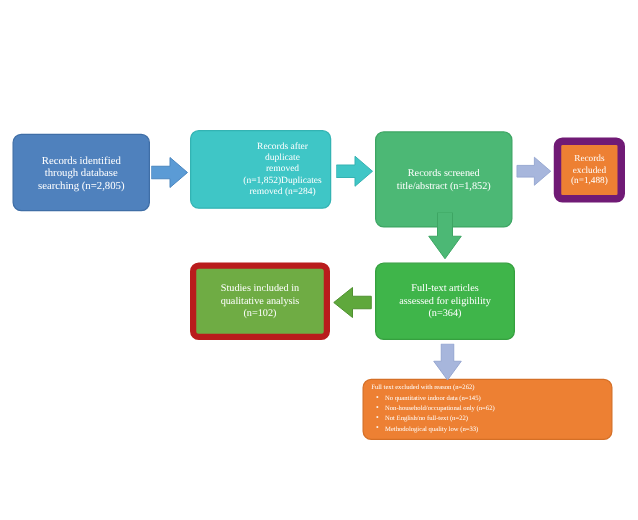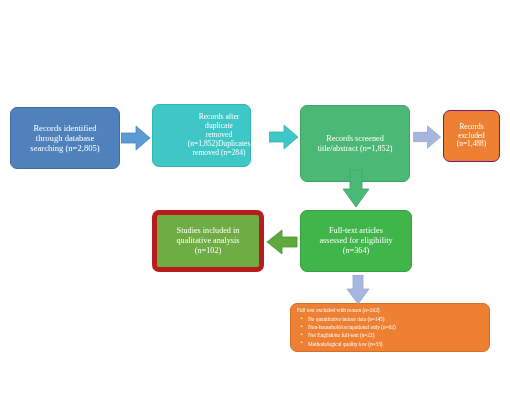--- a/index.html
+++ b/index.html
@@ -33,36 +33,36 @@
   }
 
   
   #box-records-identified {
     left: 10px;  top: 107px;  width: 110px; height: 62px;
     background: #4F81BD;
     border: 1px solid #3f6ea6;
     font-size: 8.6px;
   }
   #box-records-after-duplicates {
-    left: 152px; top: 104px;  width: 99px; height: 63px;
+    left: 152px; top: 104px;  width: 113px; height: 63px;
     background: #3FC6C6;
     border: 1px solid #33b3b3;
     font-size: 7.6px;
     padding-left: 40px;
   }
   #box-records-screened {
     left: 300px; top: 105px;  width: 110px; height: 77px;
     background: #4CB875;
     border: 1px solid #3da563;
     font-size: 8.2px;
   }
   #box-records-excluded {
     left: 443px; top: 110px;  width: 57px;  height: 52px;
     background: #ED8033;
-    border: 1px solid #701a75;
+    border: 6px solid #701a75;
     font-size: 7.4px;
   }
 
   
   #box-studies-included {
     left: 152px; top: 210px;  width: 112px; height: 62px;
     background: #6FAC44;
     border: 5px solid #b91c1c;
     font-size: 8.2px;
   }

